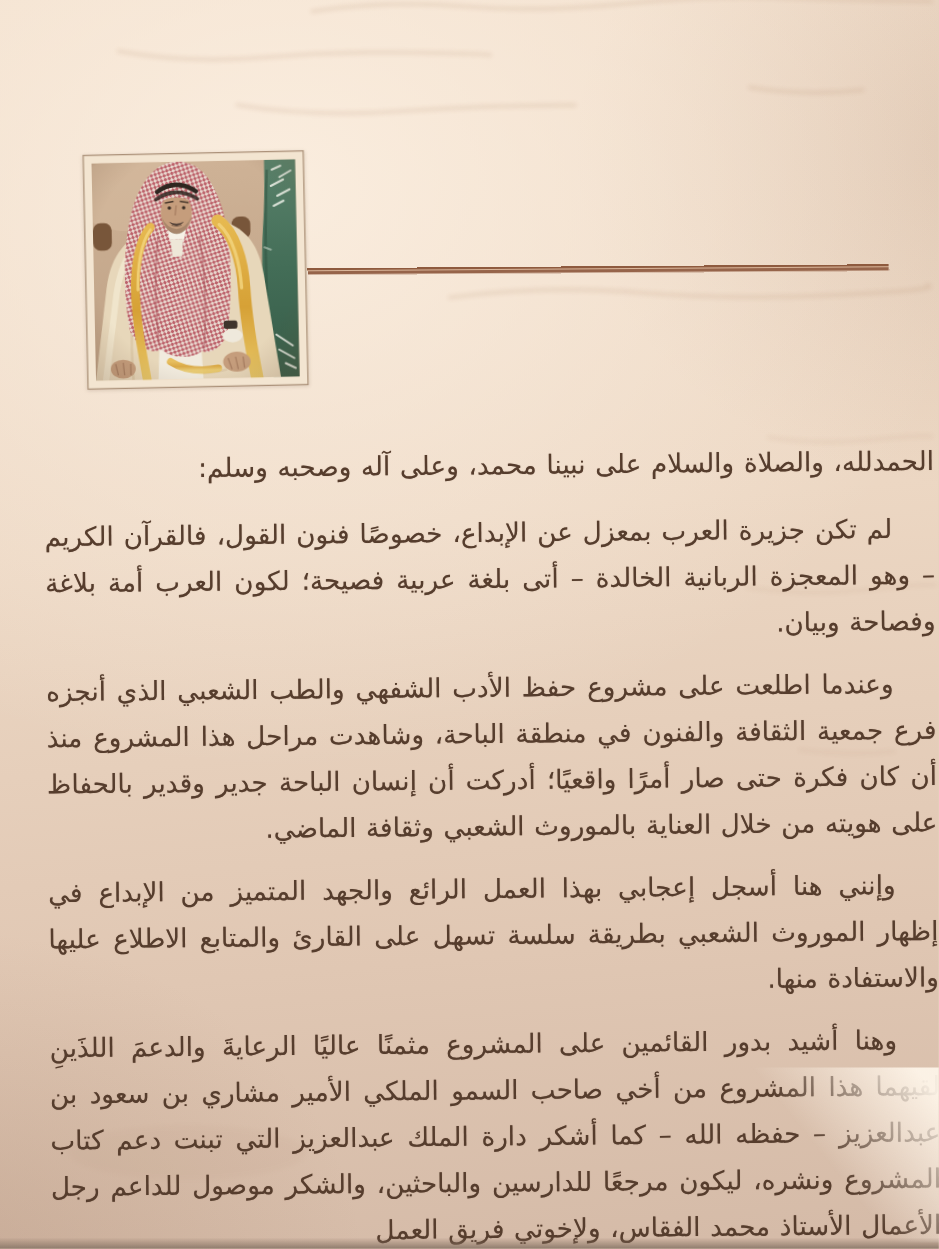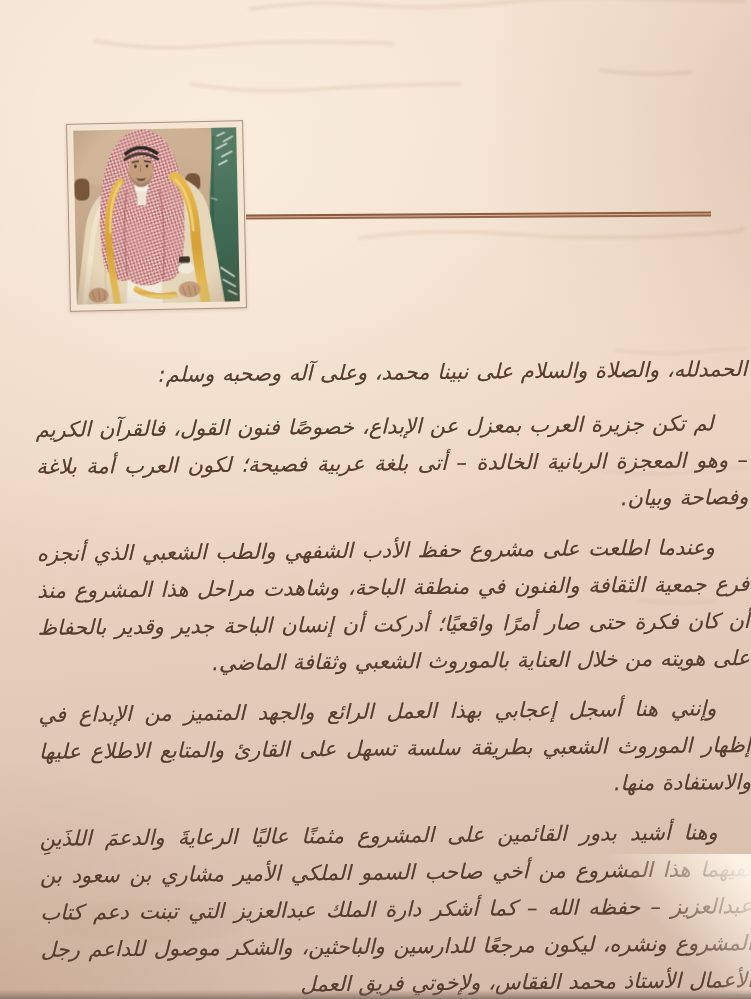--- a/index.html
+++ b/index.html
@@ -9,21 +9,20 @@
     background:#e6d2bf;
   }
   
   .page{
     position:absolute;inset:0;
     background:
       radial-gradient(120% 75% at 30% 15%, rgba(252,240,226,.85), rgba(252,240,226,0) 62%),
       radial-gradient(70% 45% at 103% 12%, rgba(168,132,108,.20), rgba(168,132,108,0) 60%),
       radial-gradient(80% 50% at -5% 102%, rgba(150,113,90,.24), rgba(150,113,90,0) 55%),
       linear-gradient(175deg,#f1decb 0%,#ecd7c3 42%,#e0c7b3 75%,#d4baa7 100%);
-    font-style: italic;
   }
   .page-curl{
     position:absolute;right:0;bottom:5px;width:200px;height:140px;
     background:linear-gradient(231deg, rgba(253,244,232,.95) 6%, rgba(253,244,232,0) 48%);
     pointer-events:none;
   }
   .bottom-edge{
     position:absolute;left:0;right:0;bottom:0;height:9px;
     background:linear-gradient(180deg, rgba(130,108,92,0) 0%, rgba(133,112,96,.45) 55%, #8e7b6d 100%);
   }

